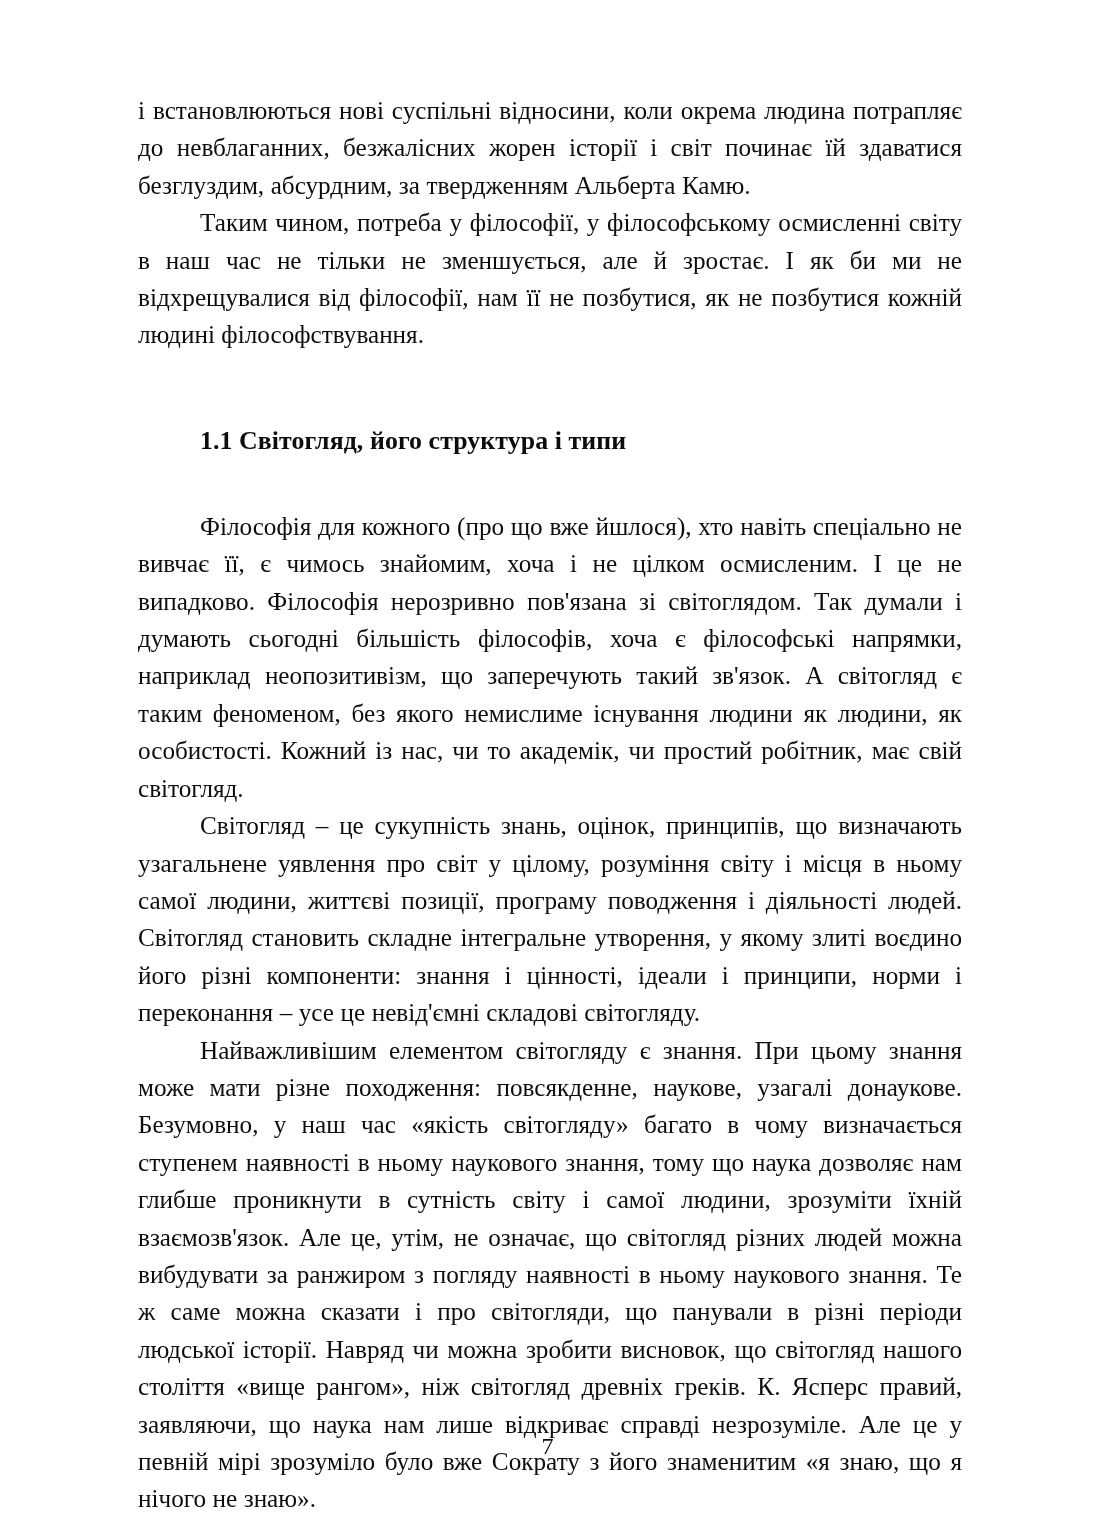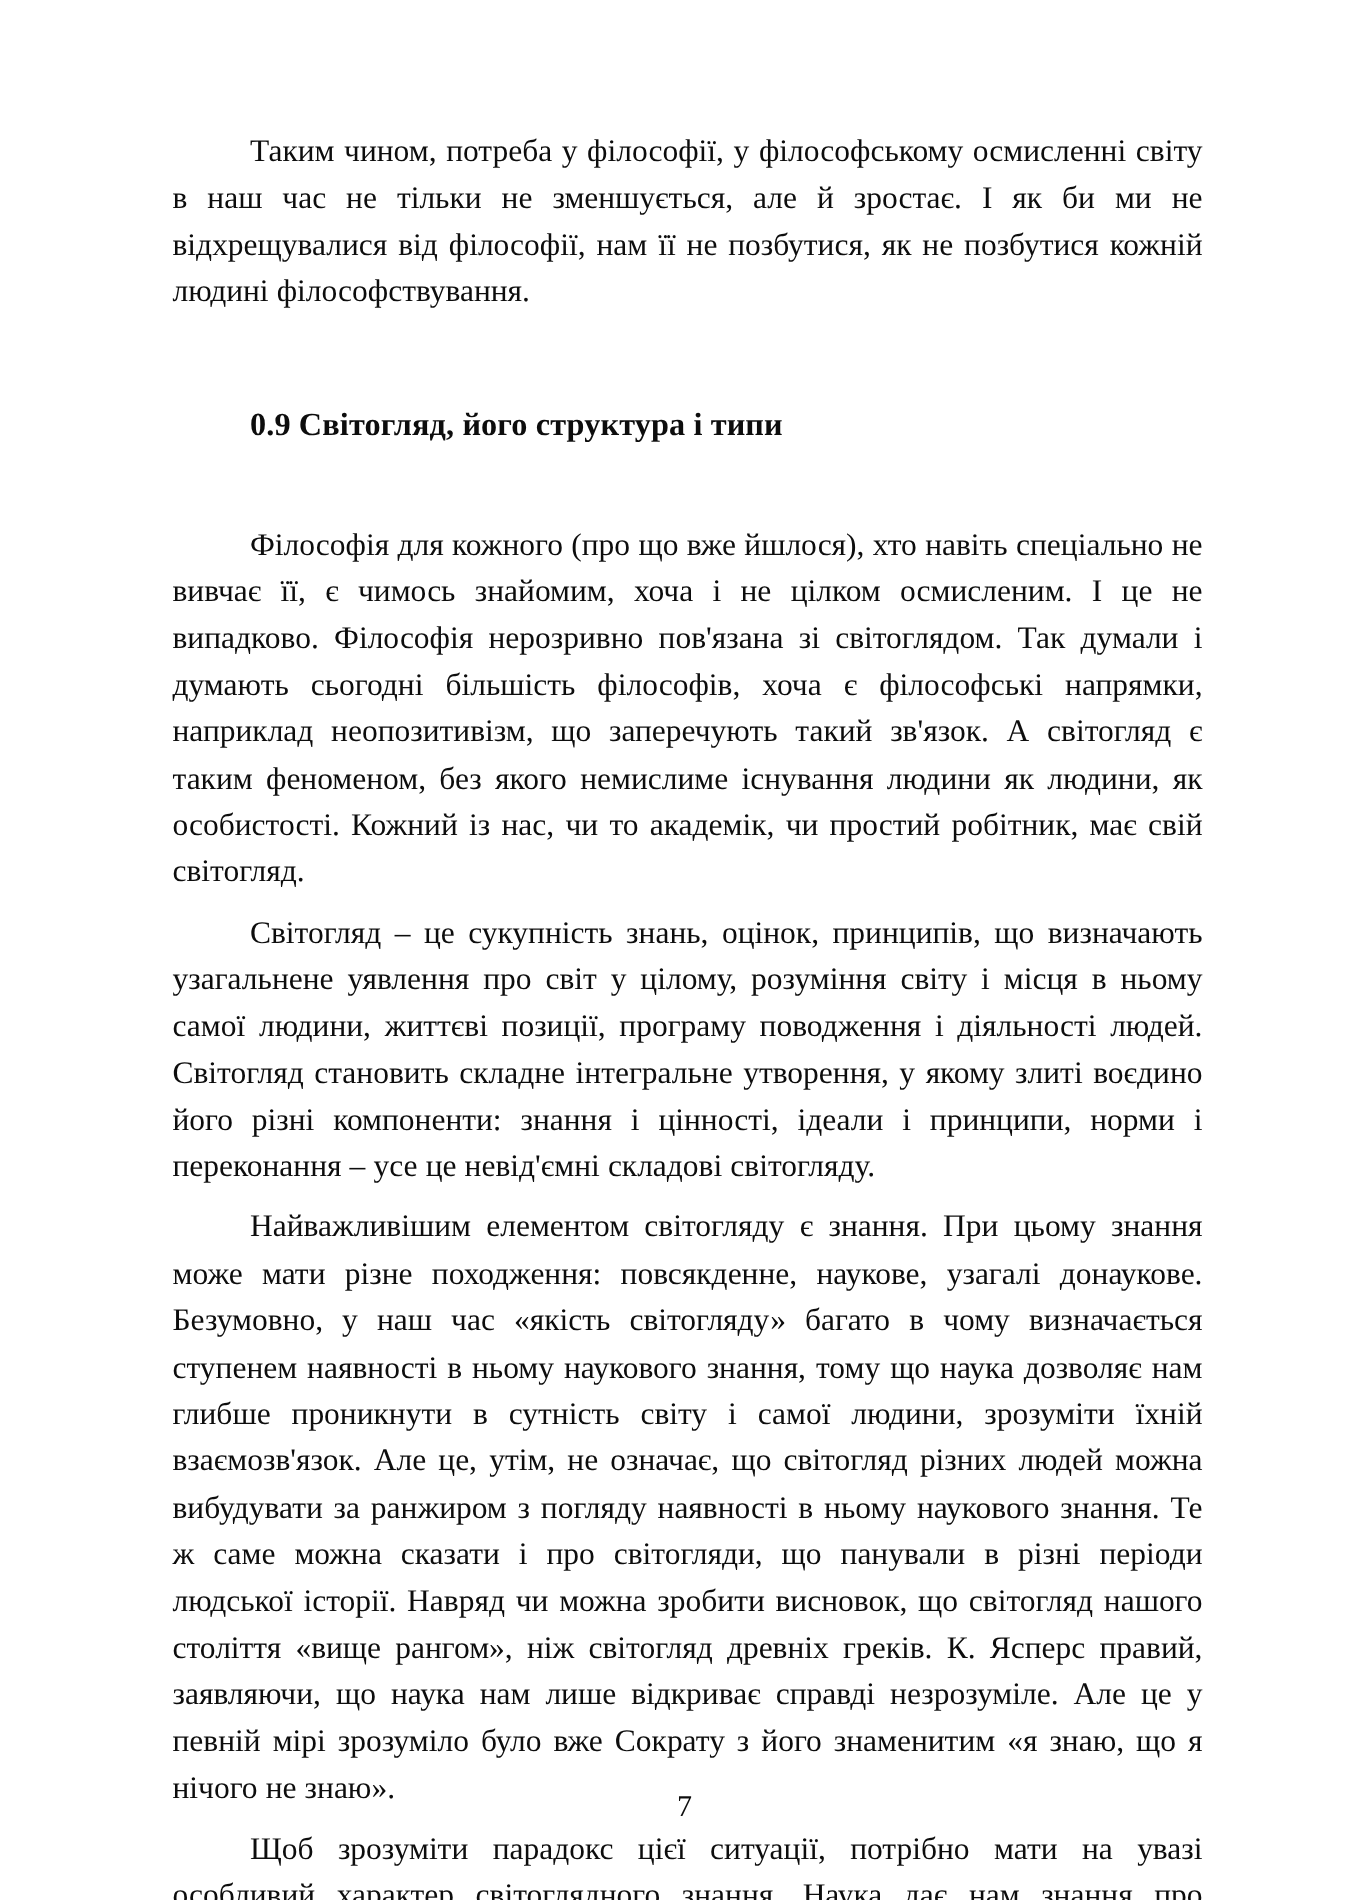--- a/index.html
+++ b/index.html
@@ -31,21 +31,20 @@
     font-size: 25.2px;
     line-height: 37.4px;
     text-align: justify;
     text-justify: inter-word;
     text-indent: 0;
     word-spacing: 0.2px;
     hyphens: manual;
   }
   p.indent {
     text-indent: 62px;
-    margin-top: 11px;
   }
   .lead-bold {
     font-weight: normal;
   }
   h2.section-heading {
     margin: 0;
     font-size: 25.8px;
     line-height: 34px;
     font-weight: bold;
     text-indent: 0;
@@ -64,26 +63,27 @@
     line-height: 28px;
   }
 </style>
 </head>
 <body>
 
 <div class="page">
 
   <div class="content">
 
+    <p class="para">і встановлюються нові суспільні відносини, коли окрема людина потрапляє до невблаганних, безжалісних жорен історії і світ починає їй здаватися безглуздим, абсурдним, за твердженням Альберта Камю.</p>
 
     <p class="para indent">Таким чином, потреба у філософії, у філософському осмисленні світу в наш час не тільки не зменшується, але й зростає. І як би ми не відхрещувалися від філософії, нам її не позбутися, як не позбутися кожній людині філософствування.</p>
 
     <div class="gap-before-heading"></div>
 
-    <h2 class="section-heading">0.9 Світогляд, його структура і типи</h2>
+    <h2 class="section-heading">1.1 Світогляд, його структура і типи</h2>
 
     <div class="gap-after-heading"></div>
 
     <p class="para indent">Філософія для кожного (про що вже йшлося), хто навіть спеціально не вивчає її, є чимось знайомим, хоча і не цілком осмисленим. І це не випадково. Філософія нерозривно пов'язана зі світоглядом. Так думали і думають сьогодні більшість філософів, хоча є філософські напрямки, наприклад неопозитивізм, що заперечують такий зв'язок. А світогляд є таким феноменом, без якого немислиме існування людини як людини, як особистості. Кожний із нас, чи то академік, чи простий робітник, має свій світогляд.</p>
 
     <p class="para indent"><span class="lead-bold">Світогляд</span><span> – це сукупність знань, оцінок, принципів, що визначають узагальнене уявлення про світ у цілому, розуміння світу і місця в ньому самої людини, життєві позиції, програму поводження і діяльності людей. Світогляд становить складне інтегральне утворення, у якому злиті воєдино його різні компоненти: знання і цінності, ідеали і принципи, норми і переконання – усе це невід'ємні складові світогляду.</span></p>
 
     <p class="para indent">Найважливішим елементом світогляду є знання. При цьому знання може мати різне походження: повсякденне, наукове, узагалі донаукове. Безумовно, у наш час «якість світогляду» багато в чому визначається ступенем наявності в ньому наукового знання, тому що наука дозволяє нам глибше проникнути в сутність світу і самої людини, зрозуміти їхній взаємозв'язок. Але це, утім, не означає, що світогляд різних людей можна вибудувати за ранжиром з погляду наявності в ньому наукового знання. Те ж саме можна сказати і про світогляди, що панували в різні періоди людської історії. Навряд чи можна зробити висновок, що світогляд нашого століття «вище рангом», ніж світогляд древніх греків. К. Ясперс правий, заявляючи, що наука нам лише відкриває справді незрозуміле. Але це у певній мірі зрозуміло було вже Сократу з його знаменитим «я знаю, що я нічого не знаю».</p>
 
     <p class="para indent">Щоб зрозуміти парадокс цієї ситуації, потрібно мати на увазі особливий характер світоглядного знання. Наука дає нам знання про різноманітні факти і явища, і в ході історії обсяг цього знання зростає. Але далеко не все це знання входить до структури світогляду. Раніше вже відзначалося, що світогляд – це погляд на «світ у цілому». Хоча тут слід відзначити суперечливість виразу «світ у цілому». Адже, з одного боку, світ у цілому людина ніколи не знала і не буде знати, таке знання практично неможливе</p>

